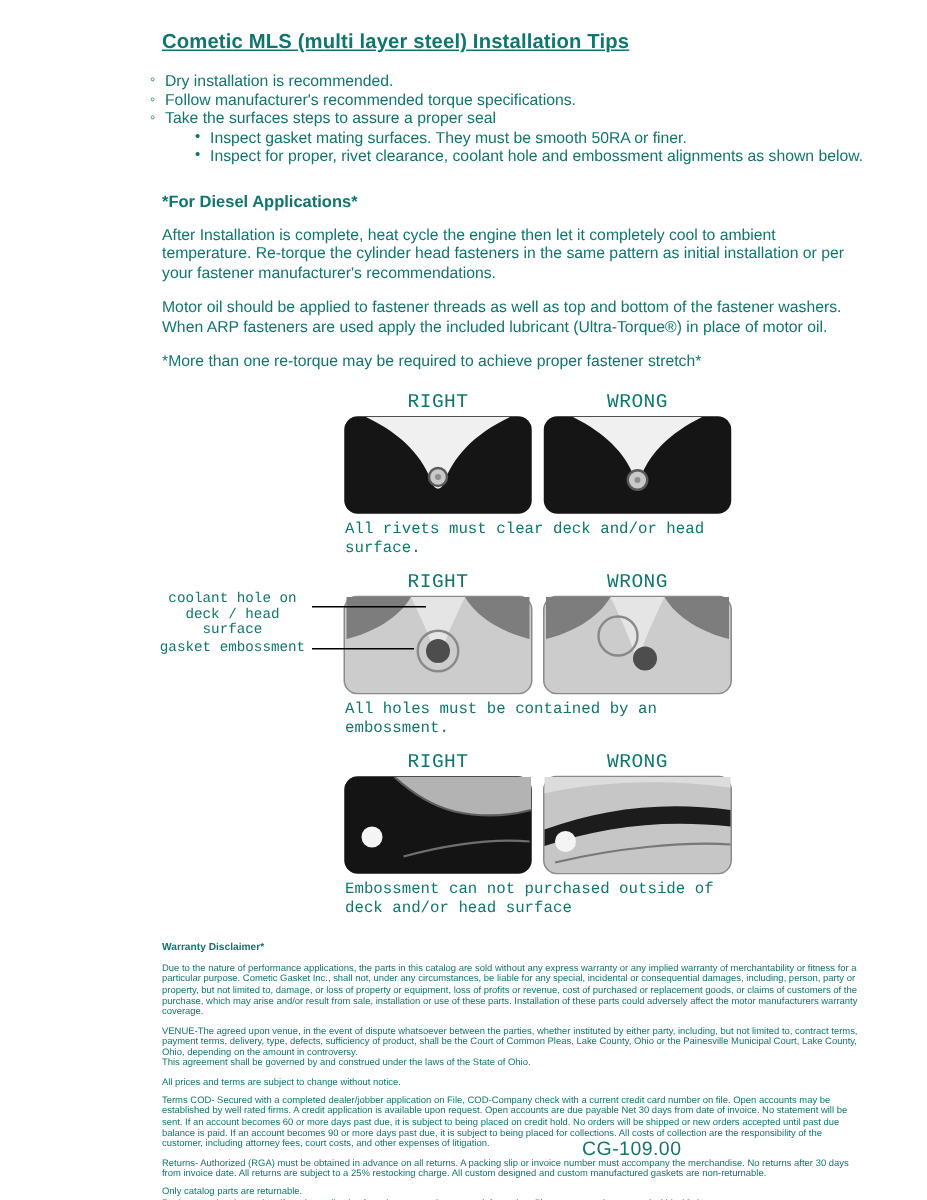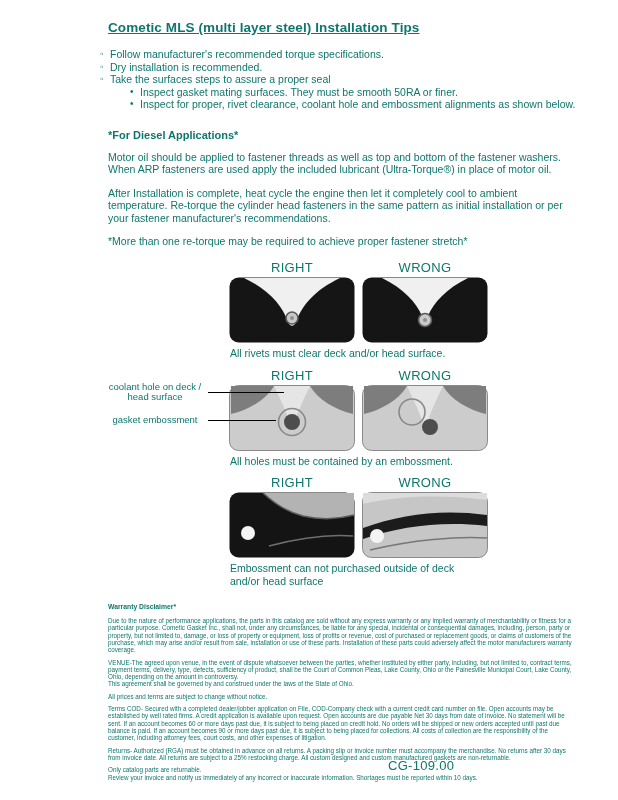--- a/index.html
+++ b/index.html
@@ -40,21 +40,21 @@
     font-size:11px; font-weight:bold;
     margin:18px 0 10px 8px;
   }
   .para {
     font-size:10.5px; line-height:12.6px;
     width:462px; margin-left:8px; margin-bottom:11px;
   }
   .retorque-note { margin-top:6px; margin-bottom:0; }
 
   
-  .figures { margin-left:128px; margin-top:12px; width:262px; }
+  .figures { margin-left:128px; margin-top:12px; width:262px;font-family:Liberation Mono, monospace; }
   .fig-row { display:flex; gap:5px; position:relative; }
   .fig-col { width:128px; text-align:center; }
   .fig-label { font-size:13px; line-height:15px; margin-bottom:2px; letter-spacing:0.3px; }
   .fig-img { display:block; width:128px; height:66px; }
   .fig-caption { font-size:10.5px; line-height:12.5px; margin:4px 0 8px 2px; }
   .fig-caption.wide { width:250px; margin-bottom:0; }
 
   .callout {
     position:absolute; left:-124px; width:102px;
     text-align:center; font-size:9.5px; line-height:10.5px;
@@ -79,32 +79,32 @@
 </style>
 </head>
 <body>
 
 <div class="page">
   <div class="main">
 
     <h1 class="title">Cometic MLS (multi layer steel) Installation Tips</h1>
 
     <ul class="bullets">
+      <li>Dry installation is recommended.</li>
       <li>Follow manufacturer's recommended torque specifications.</li>
-      <li>Dry installation is recommended.</li>
       <li>Take the surfaces steps to assure a proper seal</li>
     </ul>
     <ul class="sub-bullets">
       <li>Inspect gasket mating surfaces.  They must be smooth 50RA or finer.</li>
       <li>Inspect for proper, rivet clearance, coolant hole and embossment alignments as shown below.</li>
     </ul>
 
     <h2 class="diesel-heading">*For Diesel Applications*</h2>
+    <p class="para">After Installation is complete, heat cycle the engine then let it completely cool to ambient temperature. Re-torque the cylinder head fasteners in the same pattern as initial installation or per your fastener manufacturer's recommendations.</p>
     <p class="para">Motor oil should be applied to fastener threads as well as top and bottom of the fastener washers. When ARP fasteners are used apply the included lubricant (Ultra-Torque®) in place of motor oil.</p>
-    <p class="para">After Installation is complete, heat cycle the engine then let it completely cool to ambient temperature. Re-torque the cylinder head fasteners in the same pattern as initial installation or per your fastener manufacturer's recommendations.</p>
     <p class="para retorque-note">*More than one re-torque may be required to achieve proper fastener stretch*</p>
 
     <div class="figures">
 
       <div class="fig-row">
         <div class="fig-col">
           <div class="fig-label">RIGHT</div>
           <svg class="fig-img" viewBox="0 0 126 66" aria-hidden="true">
             <rect x="0.5" y="0.5" width="125" height="65" rx="9" fill="#151515"></rect>
             <path d="M15,1 C40,13 53,28 59,45 C61,50 65,50 67,45 C73,28 86,13 111,1 Z" fill="#f0f0f0"></path>

